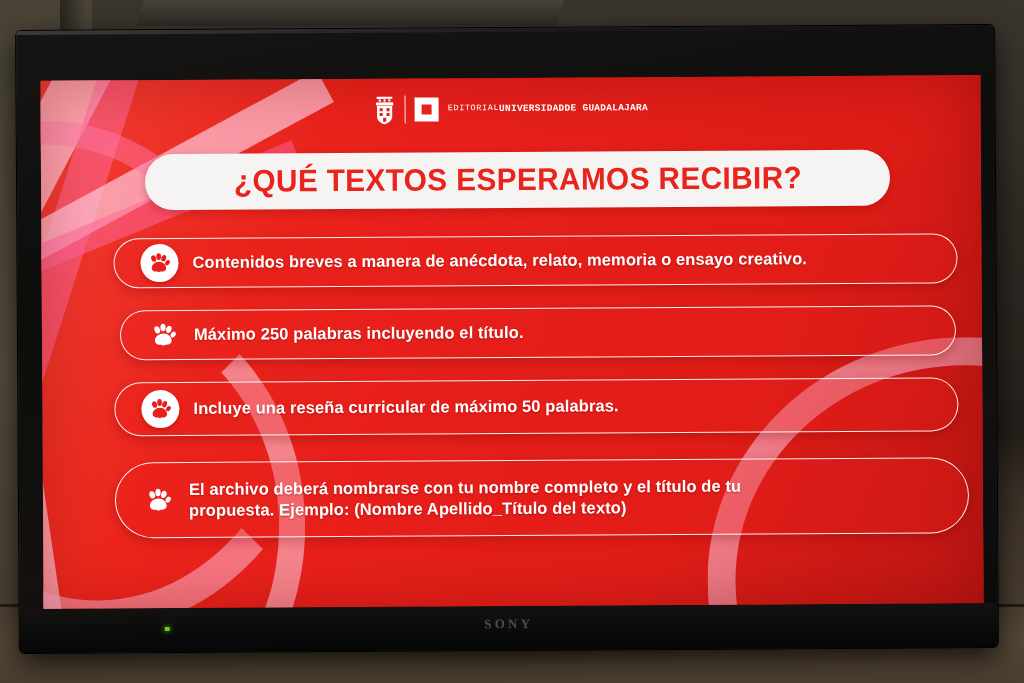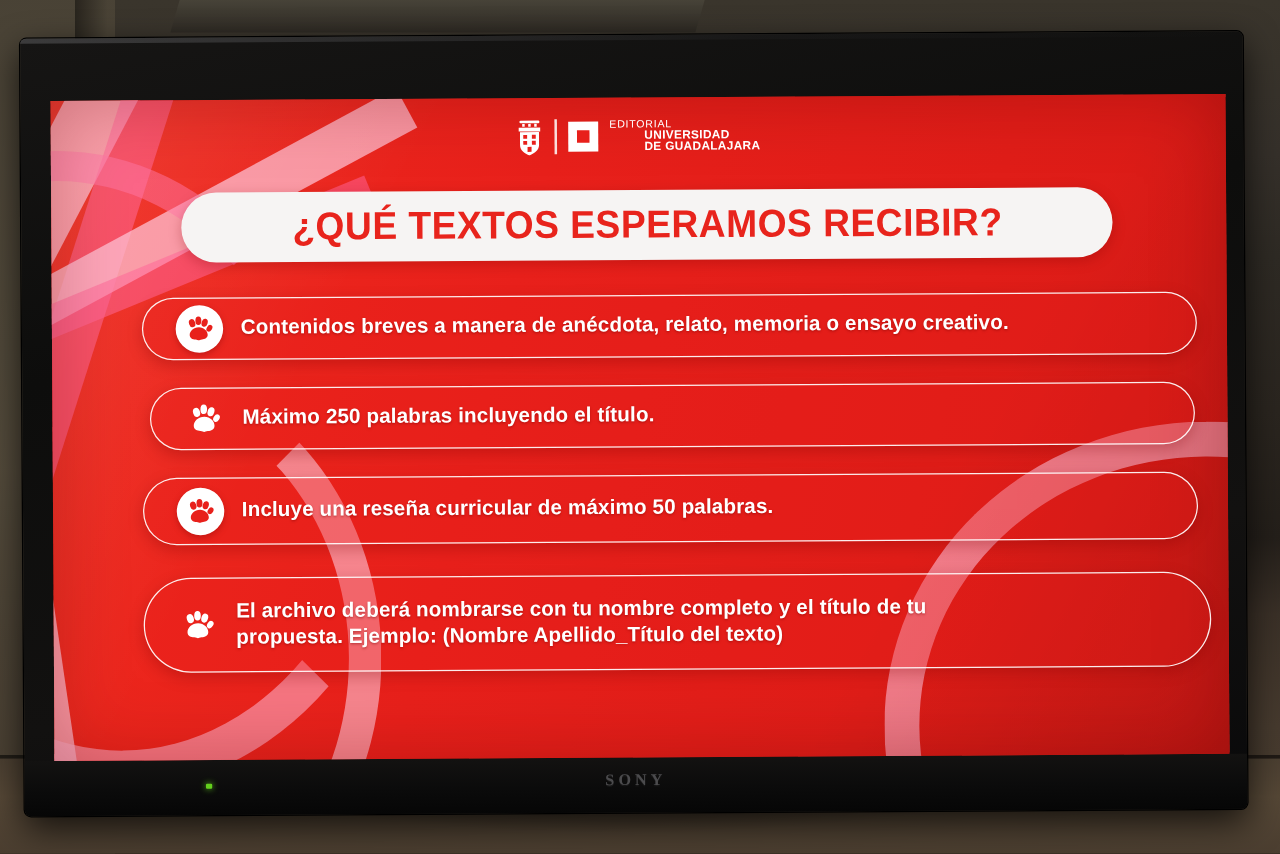--- a/index.html
+++ b/index.html
@@ -78,24 +78,24 @@
       border:28px solid #ffb7cf;border-radius:50%;opacity:.62;
       border-right-color:transparent;border-bottom-color:transparent;}
 
   
   .logo{position:absolute;left:0;top:16px;width:100%;
         display:flex;justify-content:center;align-items:center;gap:9px;z-index:5;}
   .crest{width:22px;height:30px;flex:none;}
   .logo-div{width:1.5px;height:28px;background:rgba(255,255,255,.85);flex:none;}
   .sq{width:24px;height:24px;background:#fff;flex:none;position:relative;}
   .sq::after{content:"";position:absolute;left:7px;top:7px;width:10px;height:10px;background:#e8201b;}
-  .logo-tx{display:flex;flex-direction:column;line-height:1.02;color:#fff;
-        font-family:Liberation Sans, sans-serif;}
+  .logo-tx{display:flex;flex-direction:row;line-height:1.02;color:#fff;
+        font-family:Liberation Mono, monospace;}
   .logo-tx .l1{font-size:8.5px;font-weight:400;letter-spacing:.6px;}
-  .logo-tx .l2,.logo-tx .l3{font-size:9.5px;font-weight:700;letter-spacing:.25px;margin-left:28px;}
+  .logo-tx .l2,.logo-tx .l3{font-size:9.5px;font-weight:700;letter-spacing:.25px;}
 
   
   .title-pill{position:absolute;left:104px;top:74px;width:745px;height:56px;
        background:#f6f4f3;border-radius:28px;z-index:6;
        display:flex;align-items:center;justify-content:center;
        box-shadow:0 3px 10px rgba(120,0,0,.28);}
   .title-pill span{color:#e8241c;font-size:31px;font-weight:700;
        letter-spacing:.4px;white-space:nowrap;
        font-family:"Liberation Sans","DejaVu Sans",sans-serif;
        transform:scaleX(.96);}

